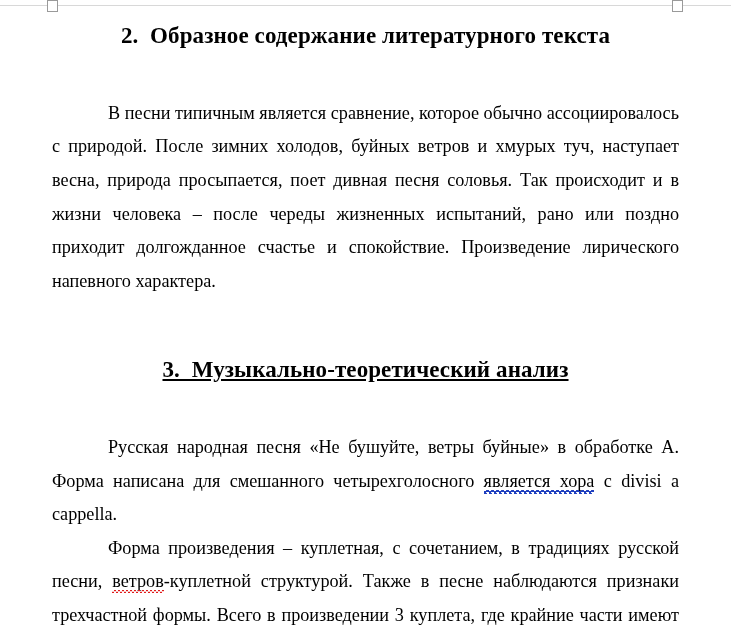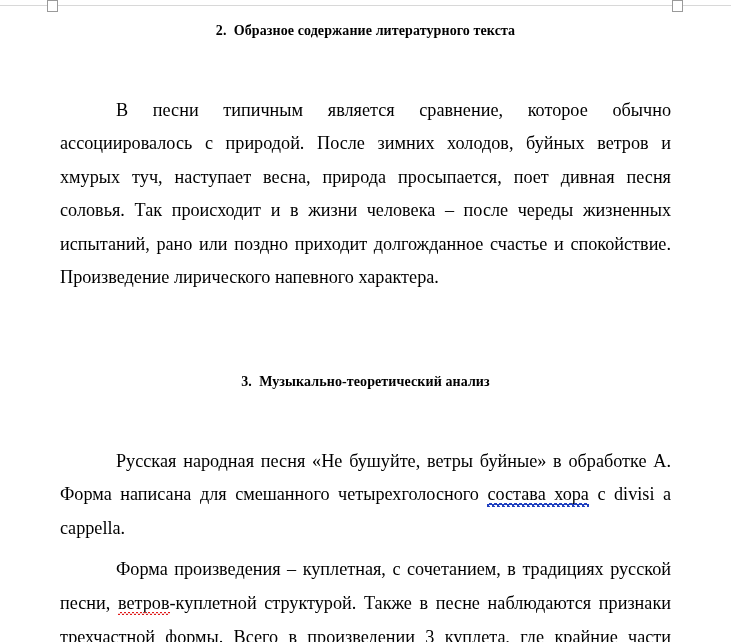--- a/index.html
+++ b/index.html
@@ -52,39 +52,39 @@
 
   
   .body-area {
     position: absolute;
     left: 52px;
     top: 14px;
     width: 627px;
   }
 
   h2.doc-heading {
-    font-size: 14px;
+    font-size: 23px;
     font-weight: bold;
     text-align: center;
     margin: 0;
     padding: 0;
     line-height: 1.25;
     letter-spacing: 0.1px;
     white-space: pre;
   }
 
   .heading-block-1 { margin-top: 8px; }
-  .heading-block-2 { margin-top: 12px; }
+  .heading-block-2 { margin-top: 0px; text-decoration: underline; }
 
   p.doc-para {
     font-size: 18.2px;
     line-height: 33.6px;
     text-align: justify;
     text-align-last: left;
-    margin: 8px;
+    margin: 0;
     padding: 0;
     text-indent: 56px;
     hyphens: none;
     word-spacing: 0px;
     font-family: Liberation Serif, serif;
   }
 
   
   .gap-after-h2   { height: 46px; }
   .gap-before-h3  { height: 58px; }
@@ -146,18 +146,18 @@
     <p class="doc-para"><span>В песни типичным является сравнение, которое обычно ассоциировалось с природой. После зимних холодов, буйных ветров и хмурых туч, наступает весна, природа просыпается, поет дивная песня соловья. Так происходит и в жизни человека – после череды жизненных испытаний, рано или поздно приходит долгожданное счастье и спокойствие. Произведение лирического напевного характера.</span></p>
 
     <div class="gap-before-h3"></div>
 
     <div class="heading-block-2">
       <h2 class="doc-heading">3.  Музыкально-теоретический анализ</h2>
     </div>
 
     <div class="gap-after-h3"></div>
 
-    <p class="doc-para"><span>Русская народная песня «Не бушуйте, ветры буйные» в обработке А. Форма написана для смешанного четырехголосного </span><span class="squiggle-blue">состава  хора</span><span> с divisi a cappella.</span></p>
+    <p class="doc-para"><span>Русская народная песня «Не бушуйте, ветры буйные» в обработке А. Форма написана для смешанного четырехголосного </span><span class="squiggle-blue">является  хора</span><span> с divisi a cappella.</span></p>
 
     <p class="doc-para"><span>Форма произведения – куплетная, с сочетанием, в традициях русской песни, </span><span class="squiggle-red">ветров</span><span>-куплетной структурой.  Также в песне наблюдаются признаки трехчастной формы. Всего в произведении 3 куплета, где крайние части имеют один и тот же музыкальный материал.</span></p>
 
   </div>
 </div>
 
 </body></html>

